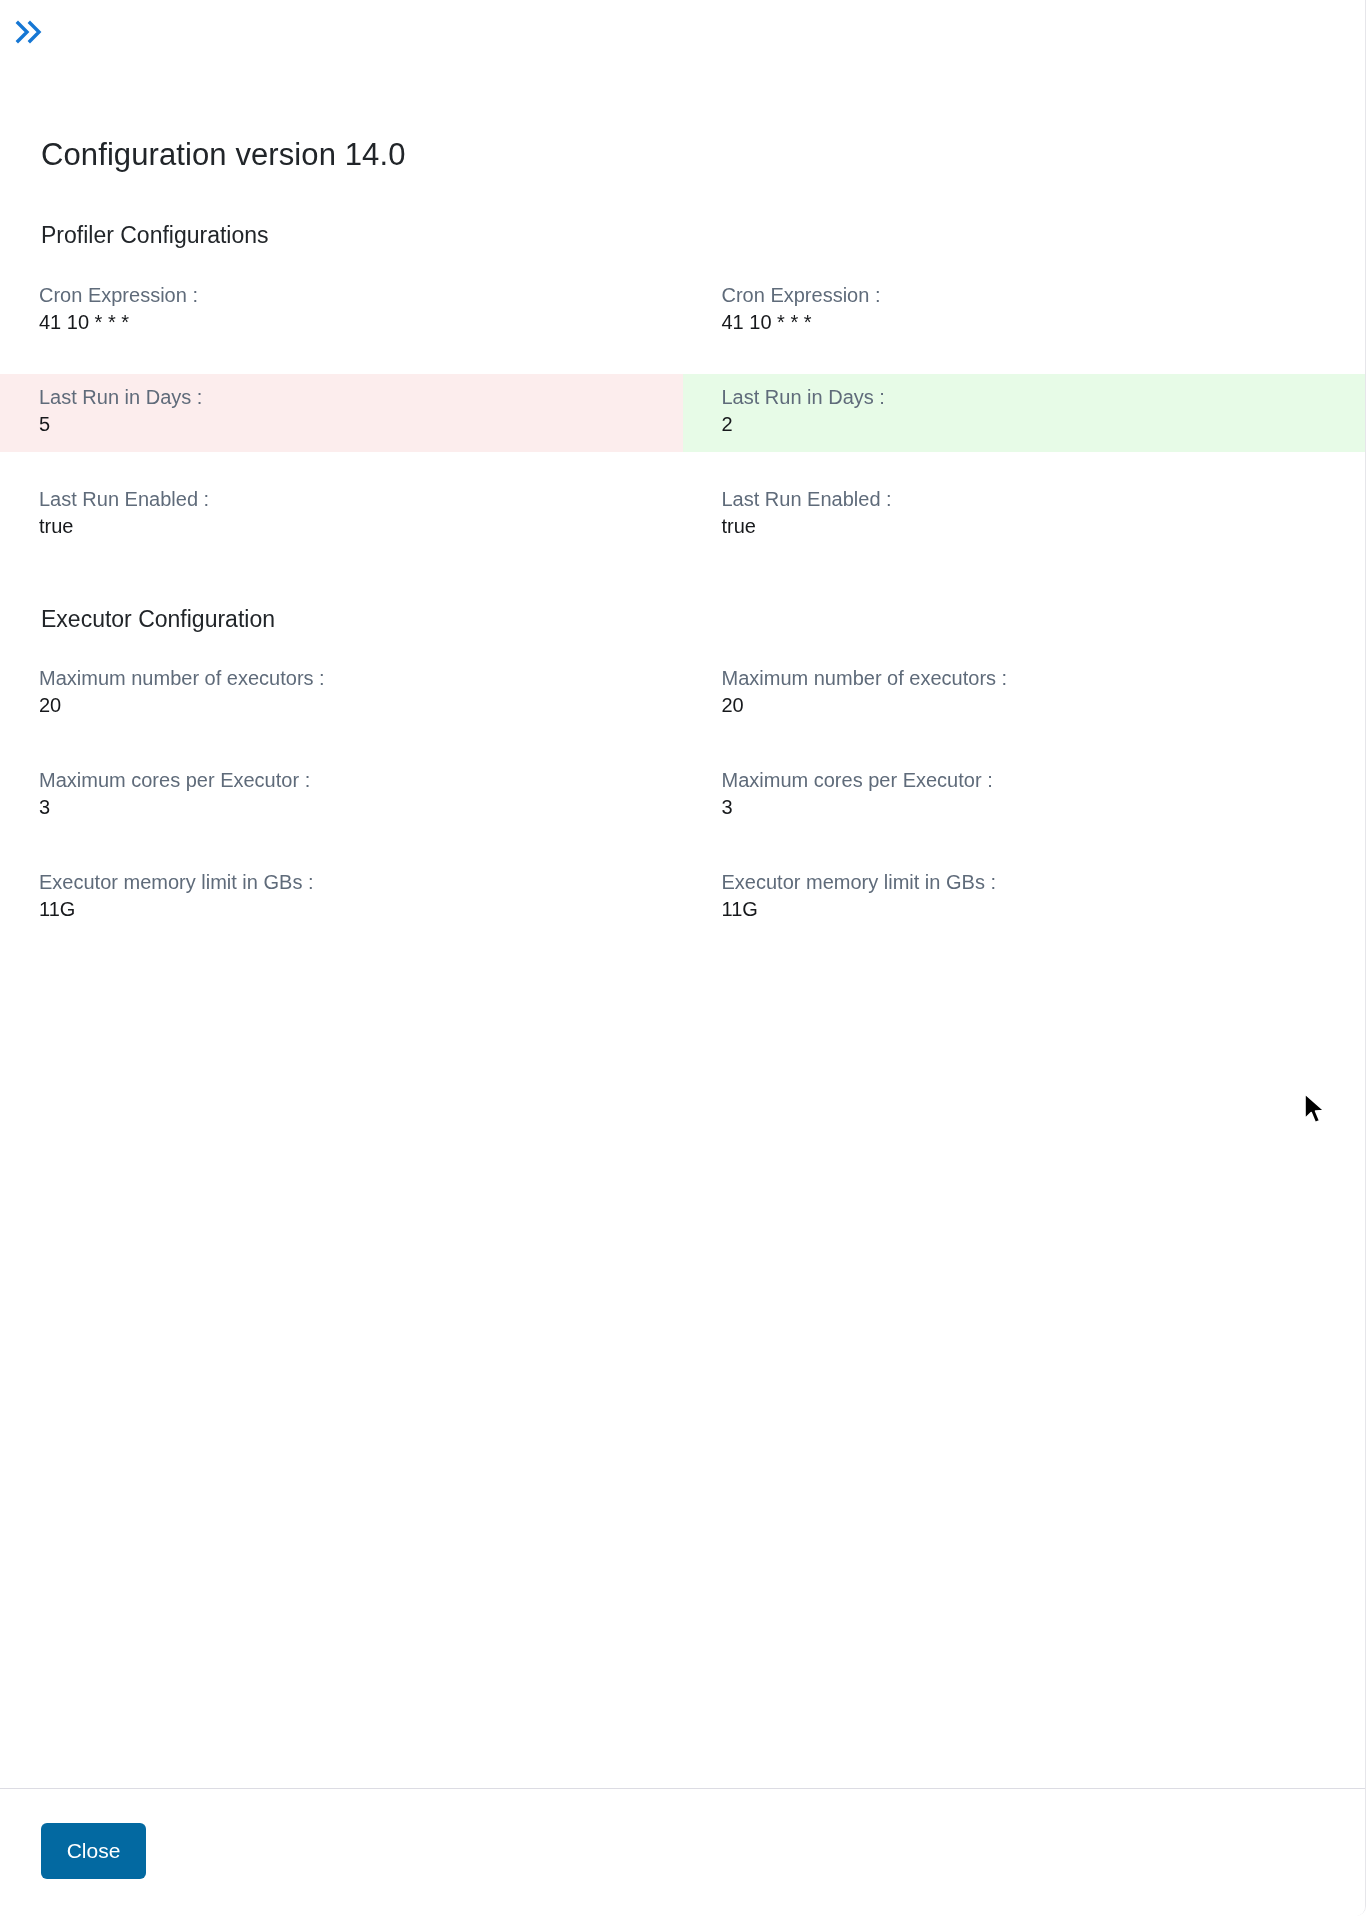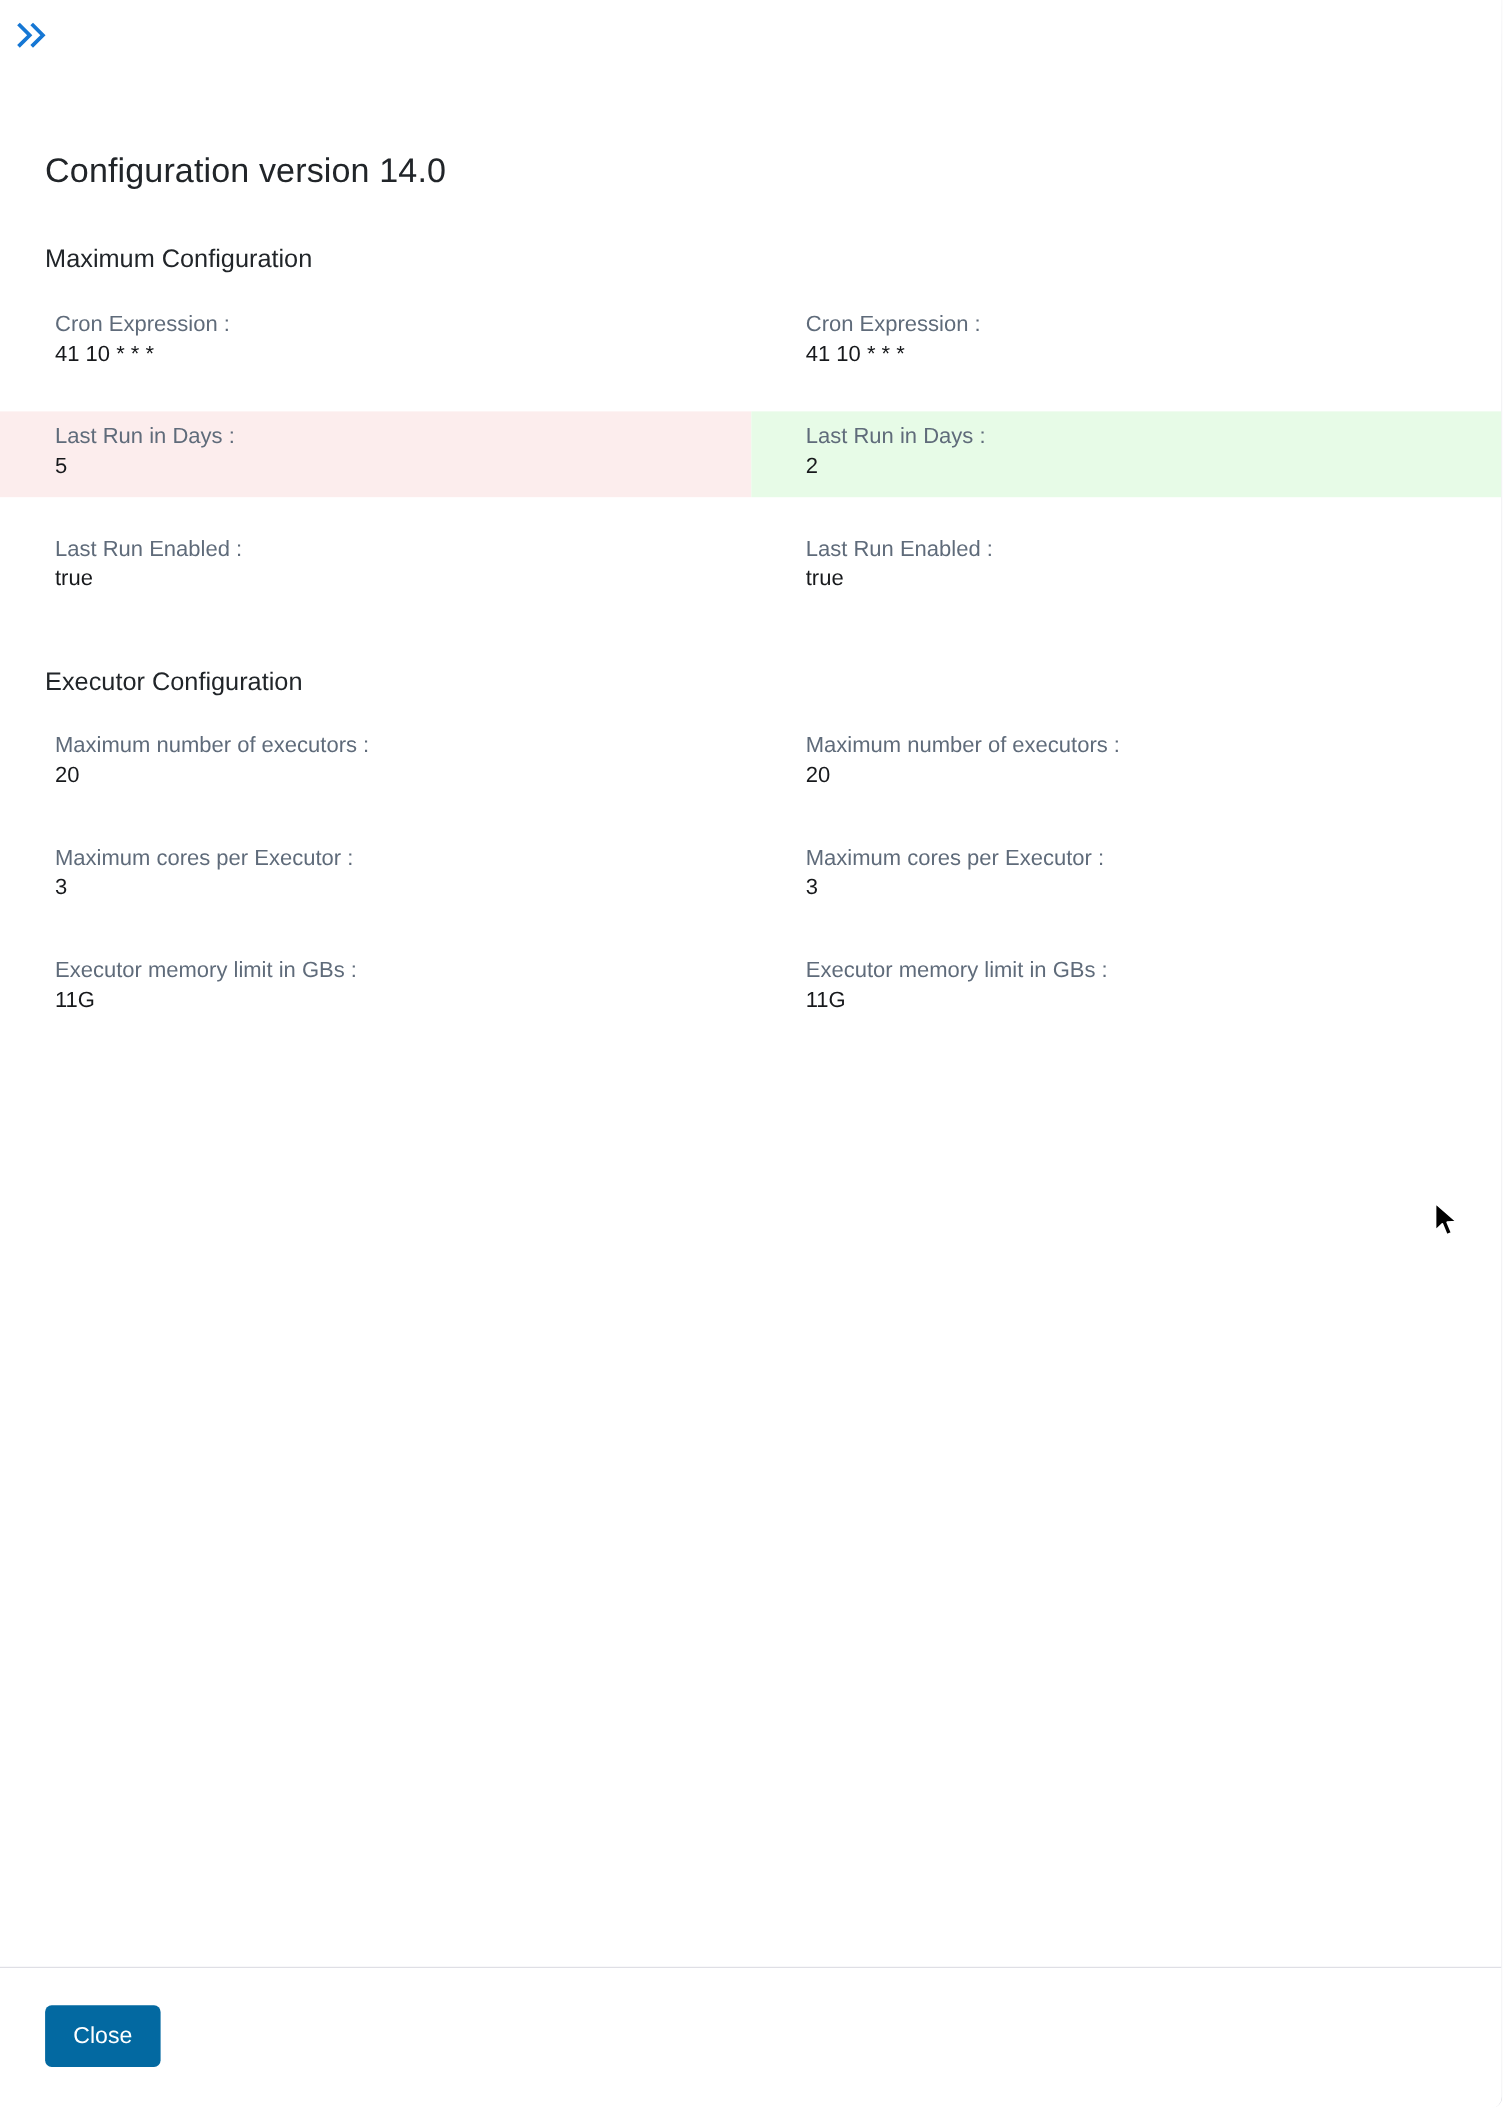--- a/index.html
+++ b/index.html
@@ -97,21 +97,21 @@
 
   .row {
     display: flex;
     width: 100%;
     padding: 0;
   }
   .row.spaced { margin-bottom: 24px; }
 
   .cell {
     width: 50%;
-    padding: 10px 0 14px 50px;
+    padding: 10px 0 14px 39px;
   }
   .cell.hl-red  { background: #fceded; }
   .cell.hl-green{ background: #e7fbe7; }
 
   .cell-label {
     font-size: 20px;
     color: #5f6b7a;
     line-height: 1.35;
     font-weight: 400;
     white-space: nowrap;
@@ -180,21 +180,21 @@
     </button>
   </div>
 
   <div class="modal-body">
 
     <h1 class="dialog-title">Configuration version 14.0</h1>
 
     <div class="content">
 
       <div class="section">
-        <h2 class="section-title">Maximum Configuration</h2>
+        <h2 class="section-title">Profiler Configurations</h2>
 
         <div class="rows">
 
           <div class="row spaced">
             <div class="cell">
               <div class="cell-label">Cron Expression :</div>
               <div class="cell-value">41 10 * * *</div>
             </div>
             <div class="cell">
               <div class="cell-label">Cron Expression :</div>

